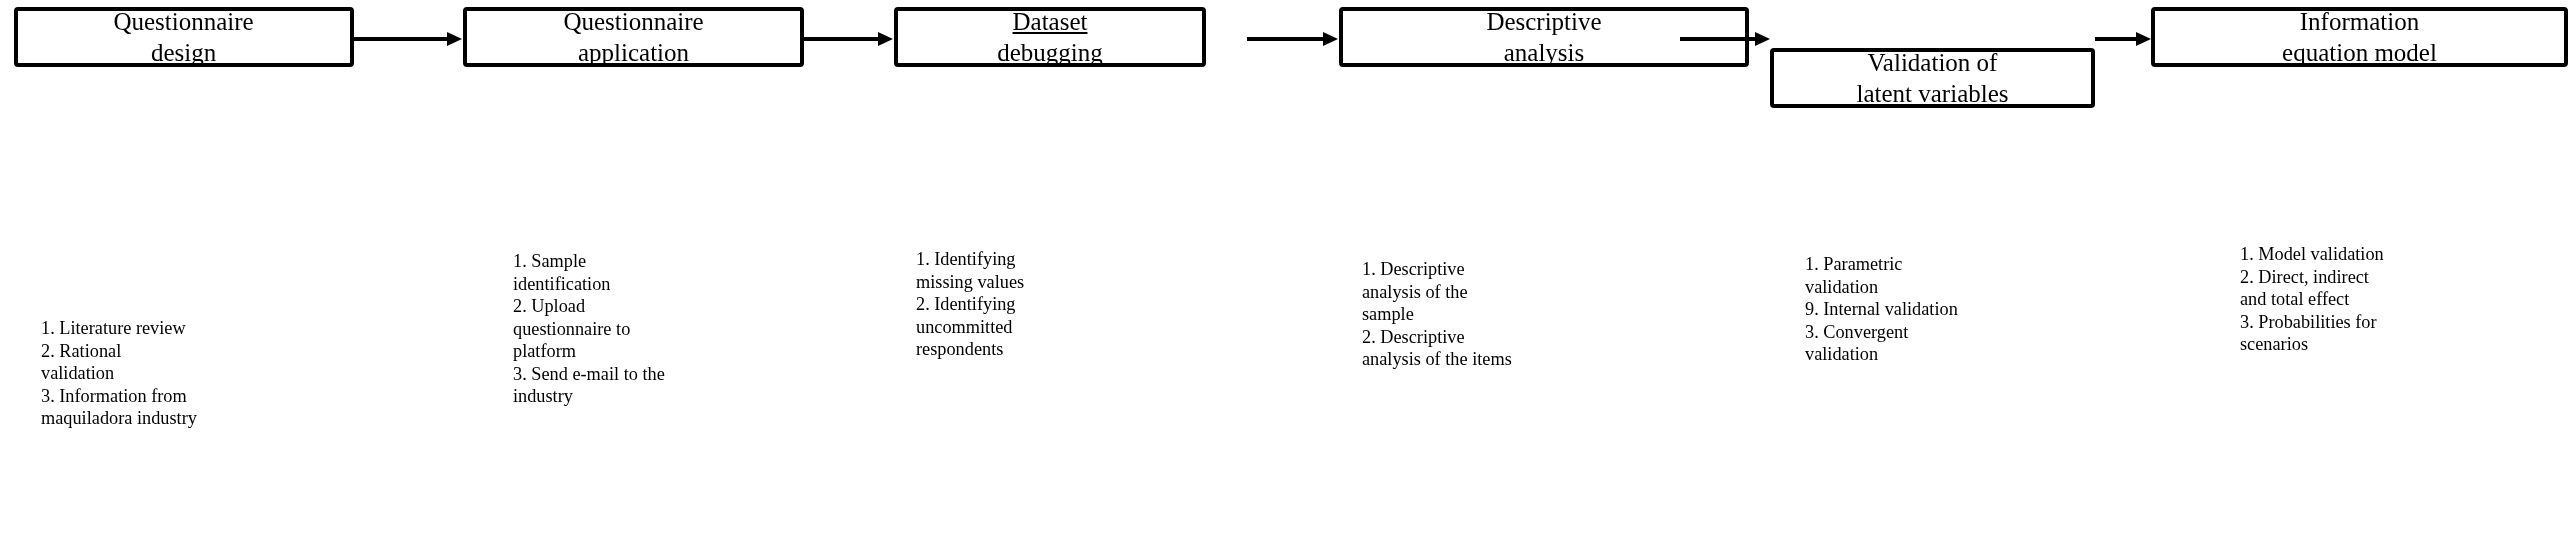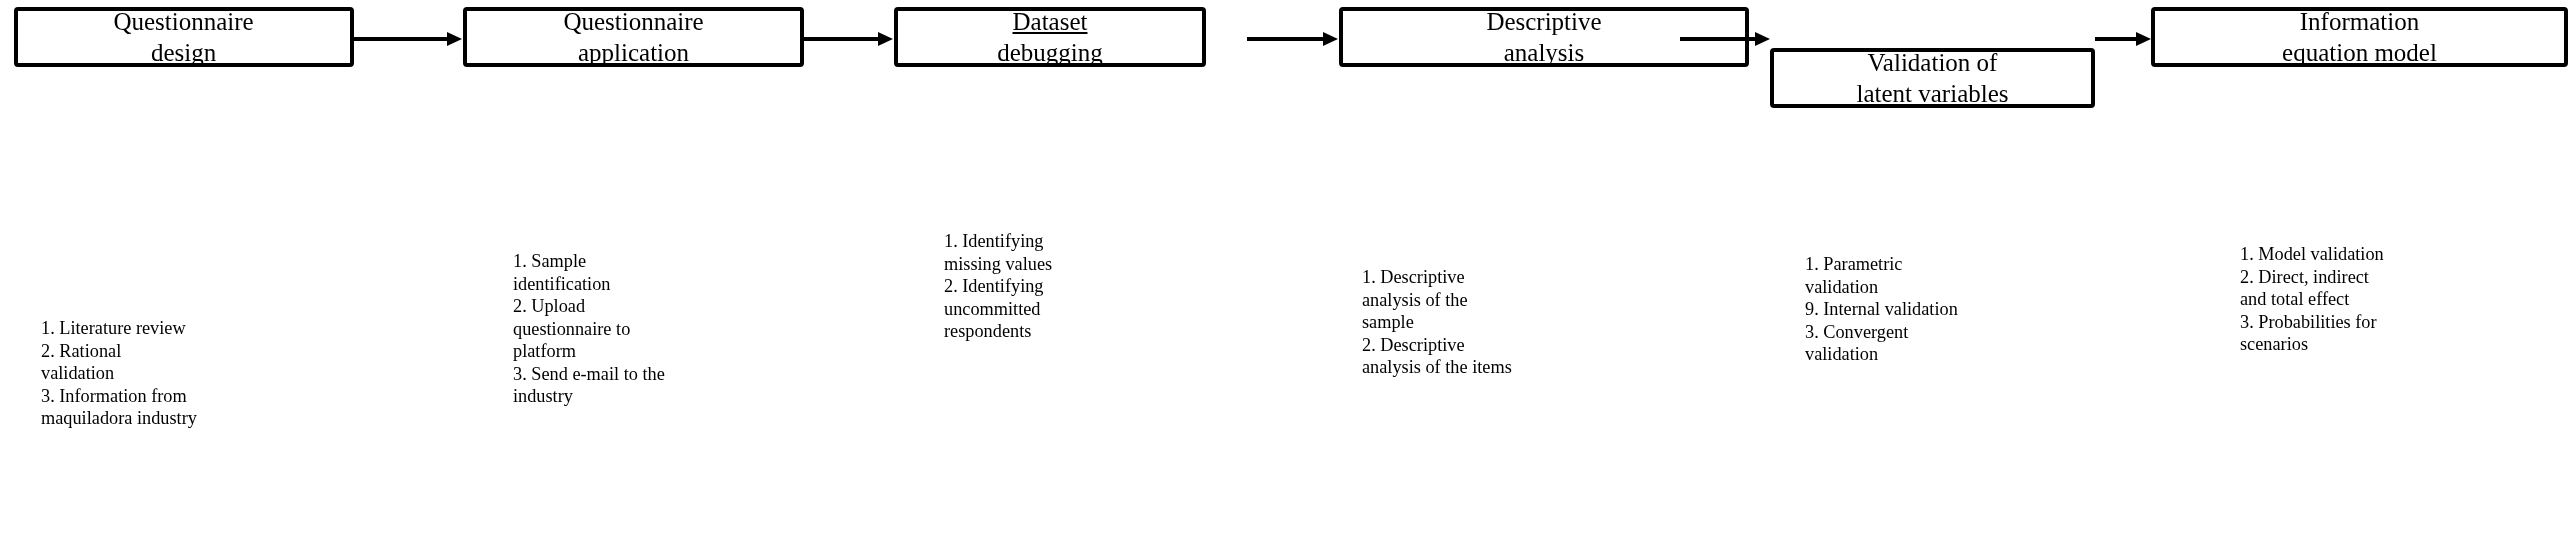--- a/index.html
+++ b/index.html
@@ -131,27 +131,27 @@
 maquiladora industry</div>
 
   <div class="detail-list" style="left:477px; top:250px; width:366px;margin-left:36px;">1. Sample
 identification
 2. Upload
 questionnaire to
 platform
 3. Send e-mail to the
 industry</div>
 
-  <div class="detail-list" style="left:916px; top:230px; width:355px;margin-left:28px;">1. Identifying
+  <div class="detail-list" style="left:916px; top:248px; width:355px;">1. Identifying
 missing values
 2. Identifying
 uncommitted
 respondents</div>
 
-  <div class="detail-list" style="left:1362px; top:266px; width:378px;">1. Descriptive
+  <div class="detail-list" style="left:1362px; top:258px; width:378px;">1. Descriptive
 analysis of the
 sample
 2. Descriptive
 analysis of the items</div>
 
   <div class="detail-list" style="left:1805px; top:253px; width:390px;">1. Parametric
 validation
 9. Internal validation
 3. Convergent
 validation</div>

